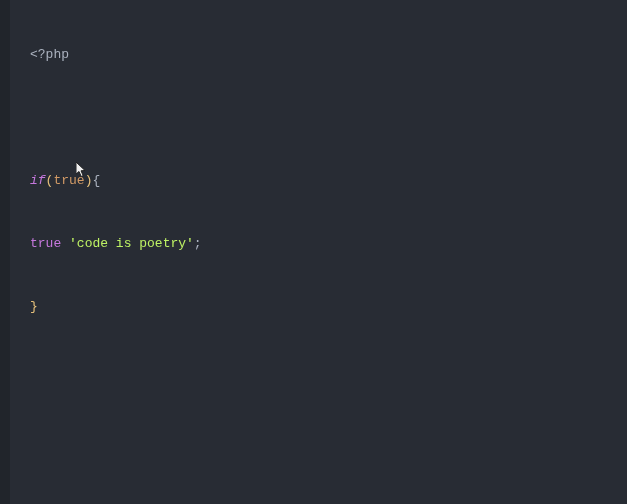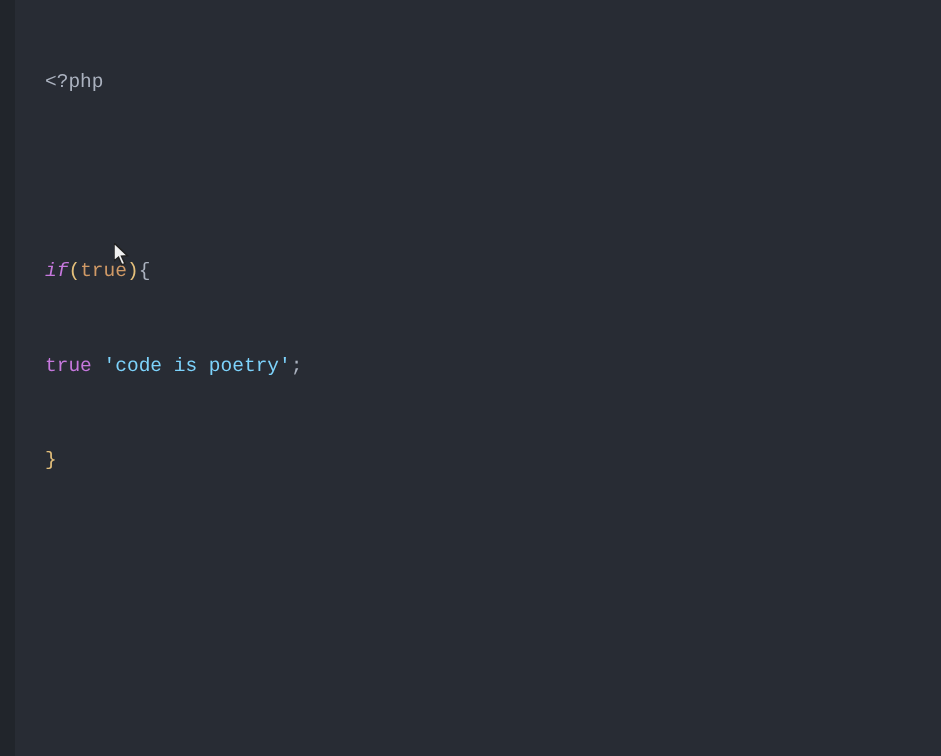--- a/index.html
+++ b/index.html
@@ -31,21 +31,21 @@
       white-space: pre;
       position: relative;
     }
     .line { height: 21px; }
     .tok-tag { color: #abb2bf; }
     .tok-keyword { color: #c678dd; font-style: italic; }
     .tok-paren { color: #e5c07b; }
     .tok-const { color: #d19a66; }
     .tok-brace { color: #abb2bf; }
     .tok-stmt { color: #c678dd; }
-    .tok-string { color: #7dd3fc; }
+    .tok-string { color: #bef264; }
     .tok-punct { color: #abb2bf; }
     .tok-brace-close { color: #e5c07b; }
     .cursor {
       position: absolute;
       width: 12px;
       height: 16px;
       pointer-events: none;
     }
     .cursor svg { display: block; }
   </style>

